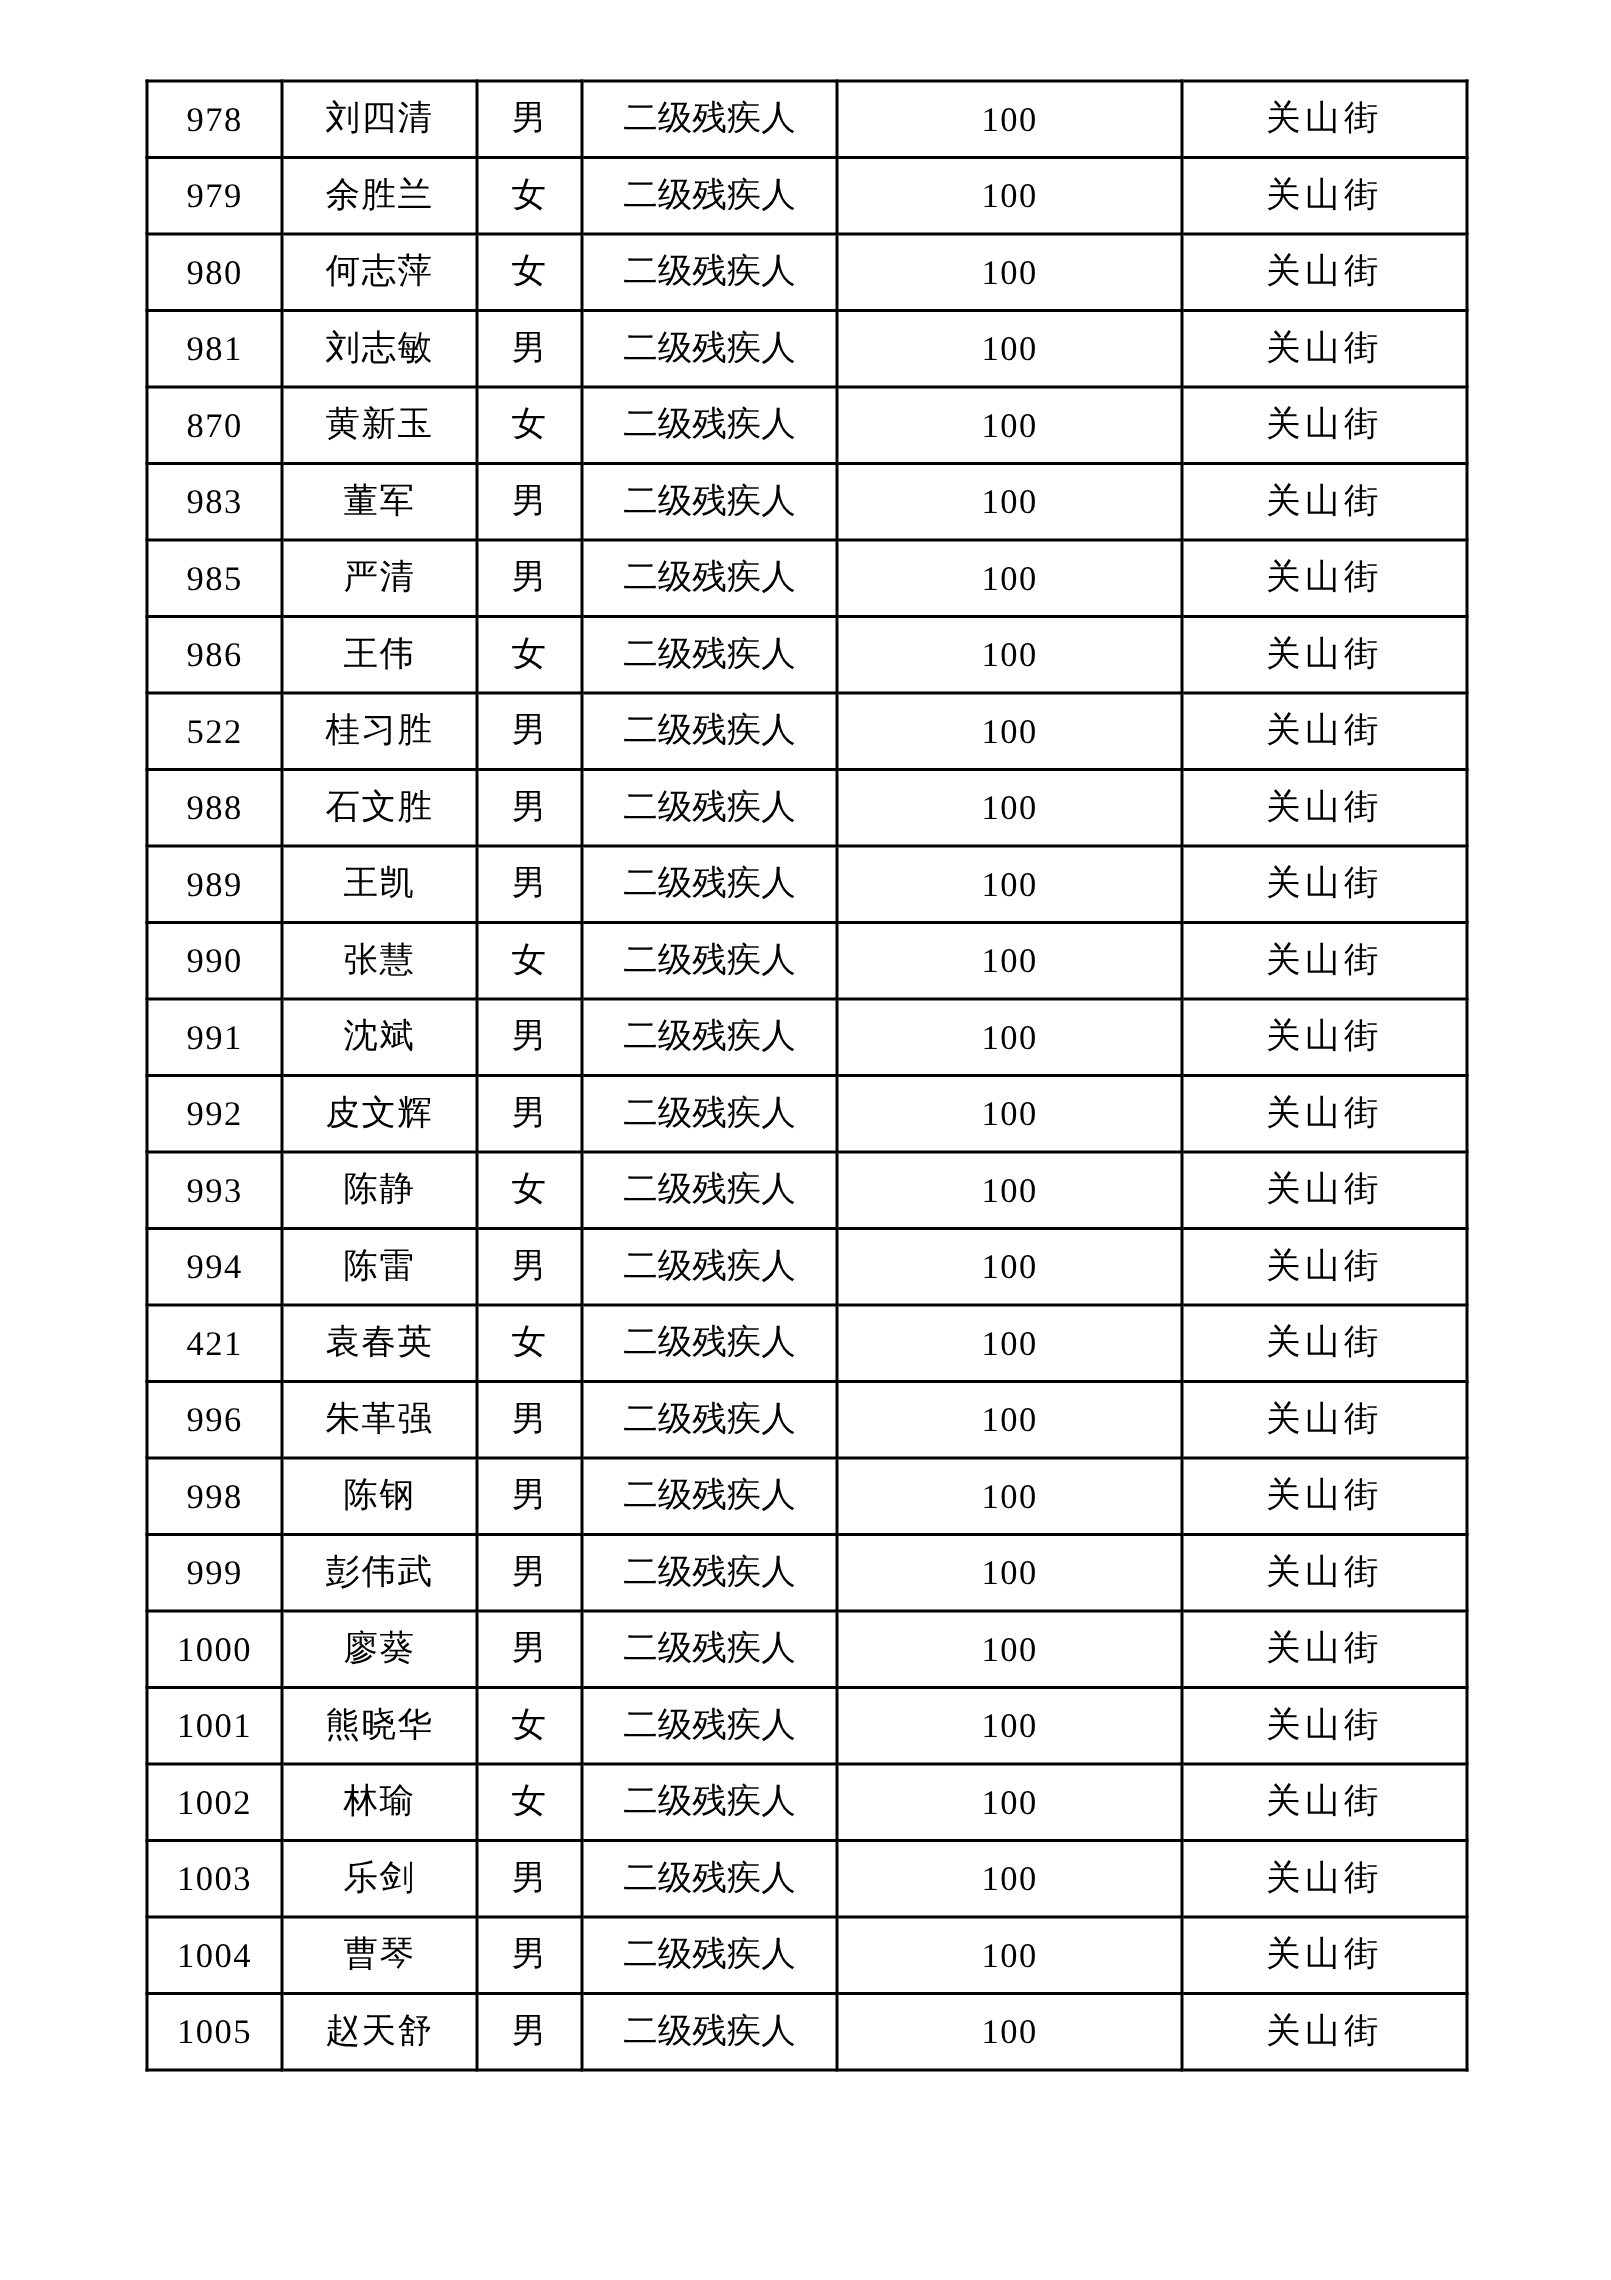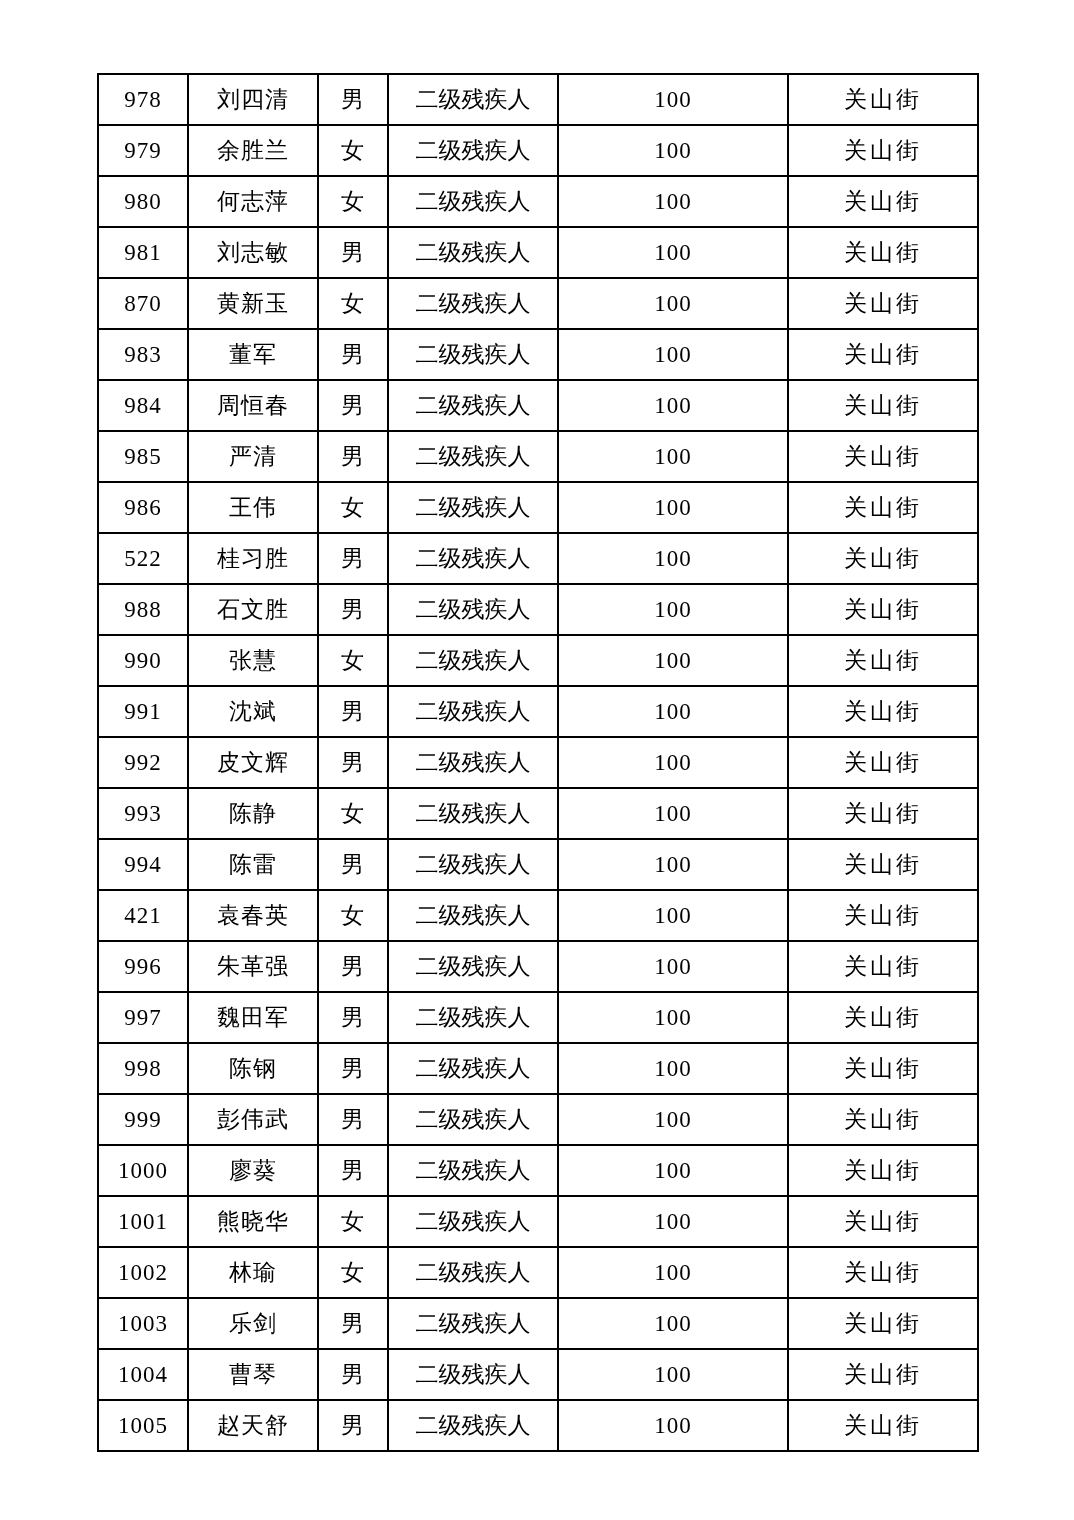--- a/index.html
+++ b/index.html
@@ -11,21 +11,21 @@
     width: 1074px;
     height: 1520px;
     font-family: "Liberation Serif", "DejaVu Serif", serif;
     color: #000000;
   }
   .page {
     position: relative;
     width: 926px;
     height: 1520px;
     box-sizing: border-box;
-    padding: 73px 97px 0 97px;
+    padding: 53px 97px 0 97px;
   }
   table.roster {
     border-collapse: collapse;
     width: 880px;
     table-layout: fixed;
   }
   table.roster td {
     border: 2px solid #000000;
     height: 49px;
     padding: 0 2px;
@@ -110,28 +110,20 @@
         </tr>
         <tr>
           <td class="seq">983</td>
           <td class="name">董军</td>
           <td class="sex">男</td>
           <td class="cat">二级残疾人</td>
           <td class="amt">100</td>
           <td class="area">关山街</td>
         </tr>
         <tr>
-          <td class="seq">984</td>
-          <td class="name">周恒春</td>
-          <td class="sex">男</td>
-          <td class="cat">二级残疾人</td>
-          <td class="amt">100</td>
-          <td class="area">关山街</td>
-        </tr>
-        <tr>
           <td class="seq">985</td>
           <td class="name">严清</td>
           <td class="sex">男</td>
           <td class="cat">二级残疾人</td>
           <td class="amt">100</td>
           <td class="area">关山街</td>
         </tr>
         <tr>
           <td class="seq">986</td>
           <td class="name">王伟</td>
@@ -150,20 +142,28 @@
         </tr>
         <tr>
           <td class="seq">988</td>
           <td class="name">石文胜</td>
           <td class="sex">男</td>
           <td class="cat">二级残疾人</td>
           <td class="amt">100</td>
           <td class="area">关山街</td>
         </tr>
         <tr>
+          <td class="seq">989</td>
+          <td class="name">王凯</td>
+          <td class="sex">男</td>
+          <td class="cat">二级残疾人</td>
+          <td class="amt">100</td>
+          <td class="area">关山街</td>
+        </tr>
+        <tr>
           <td class="seq">990</td>
           <td class="name">张慧</td>
           <td class="sex">女</td>
           <td class="cat">二级残疾人</td>
           <td class="amt">100</td>
           <td class="area">关山街</td>
         </tr>
         <tr>
           <td class="seq">991</td>
           <td class="name">沈斌</td>
@@ -200,28 +200,20 @@
           <td class="seq">421</td>
           <td class="name">袁春英</td>
           <td class="sex">女</td>
           <td class="cat">二级残疾人</td>
           <td class="amt">100</td>
           <td class="area">关山街</td>
         </tr>
         <tr>
           <td class="seq">996</td>
           <td class="name">朱革强</td>
-          <td class="sex">男</td>
-          <td class="cat">二级残疾人</td>
-          <td class="amt">100</td>
-          <td class="area">关山街</td>
-        </tr>
-        <tr>
-          <td class="seq">997</td>
-          <td class="name">魏田军</td>
           <td class="sex">男</td>
           <td class="cat">二级残疾人</td>
           <td class="amt">100</td>
           <td class="area">关山街</td>
         </tr>
         <tr>
           <td class="seq">998</td>
           <td class="name">陈钢</td>
           <td class="sex">男</td>
           <td class="cat">二级残疾人</td>

